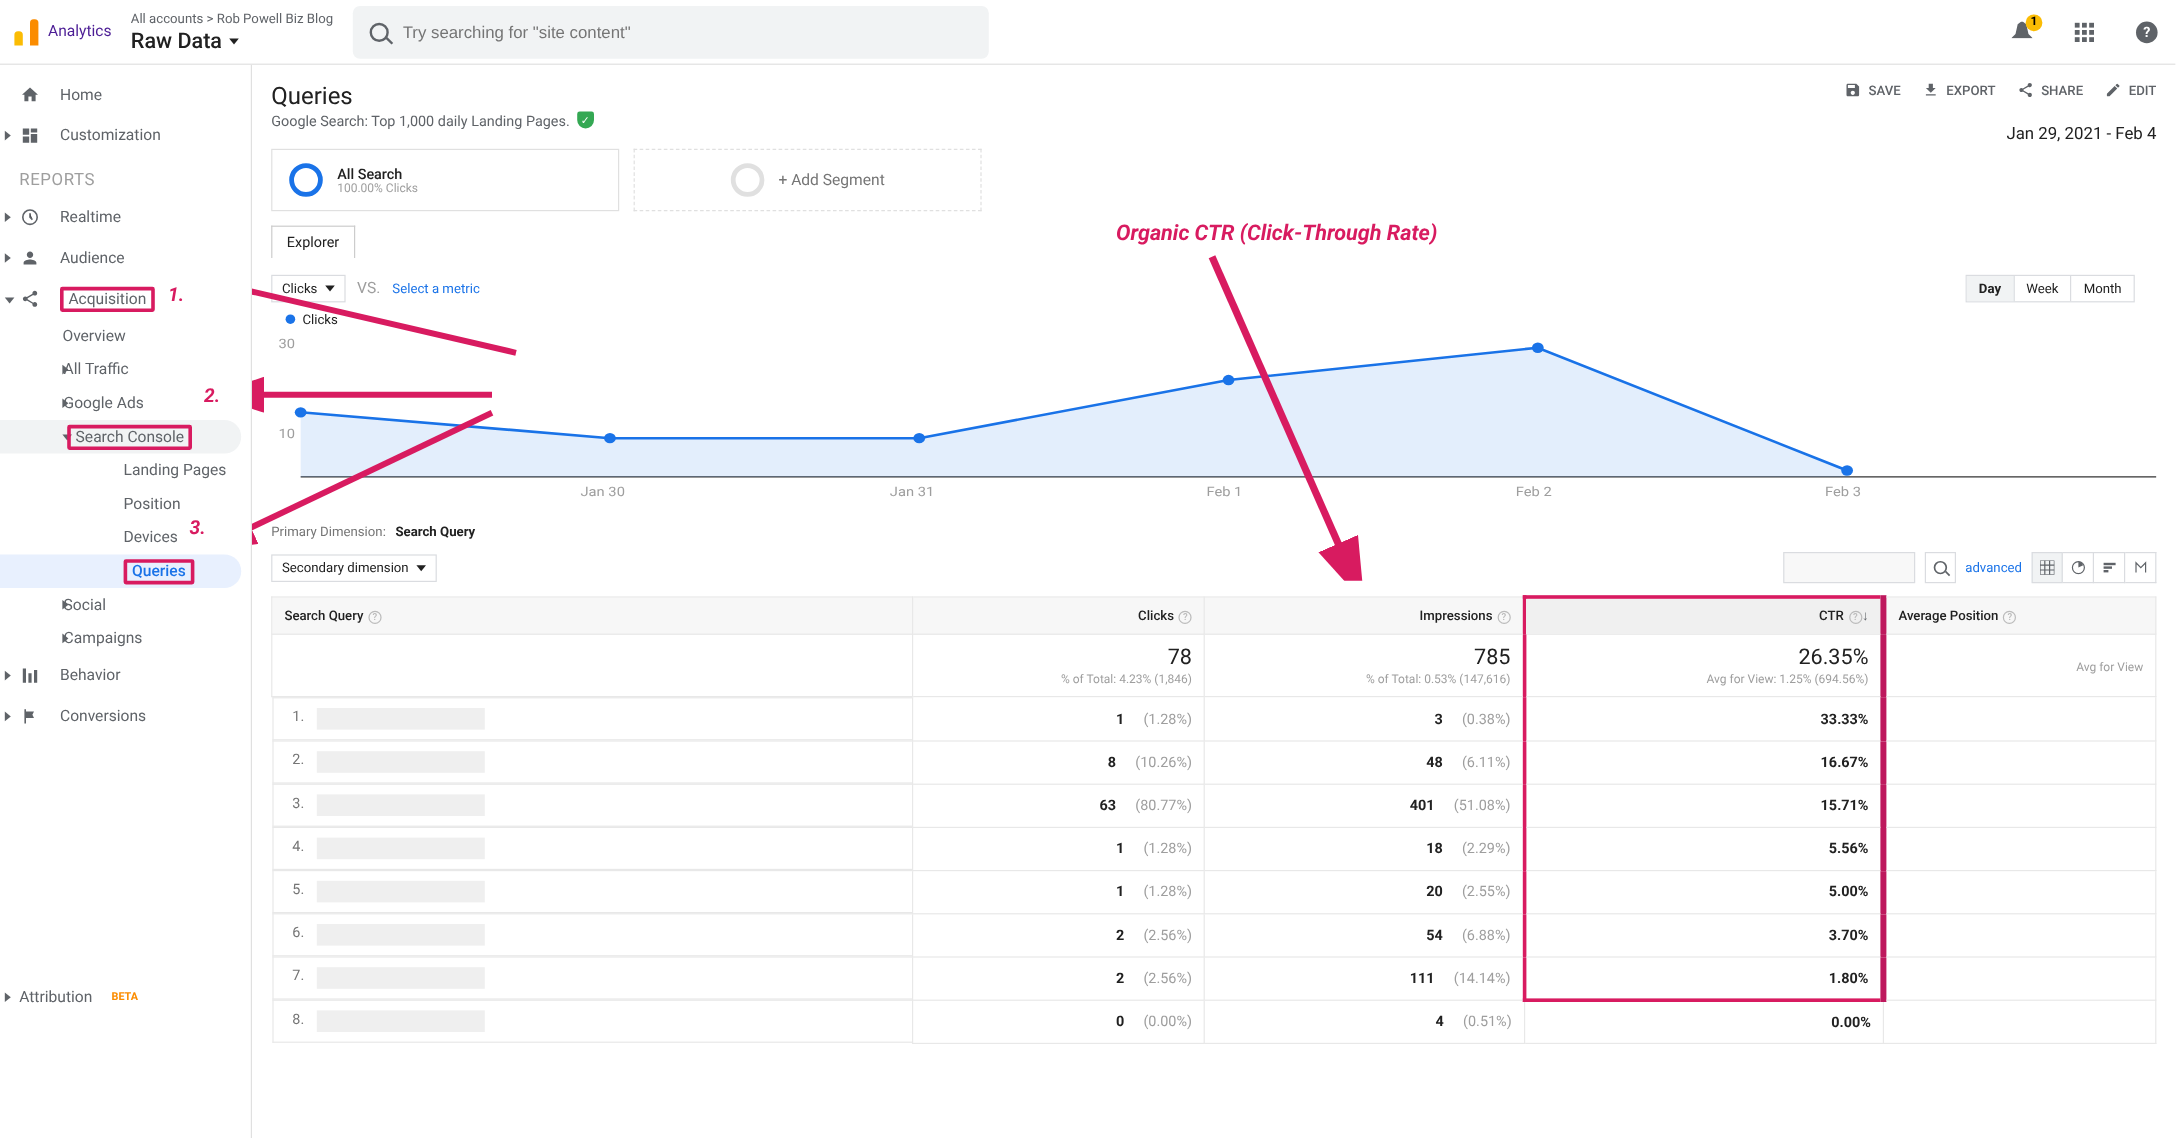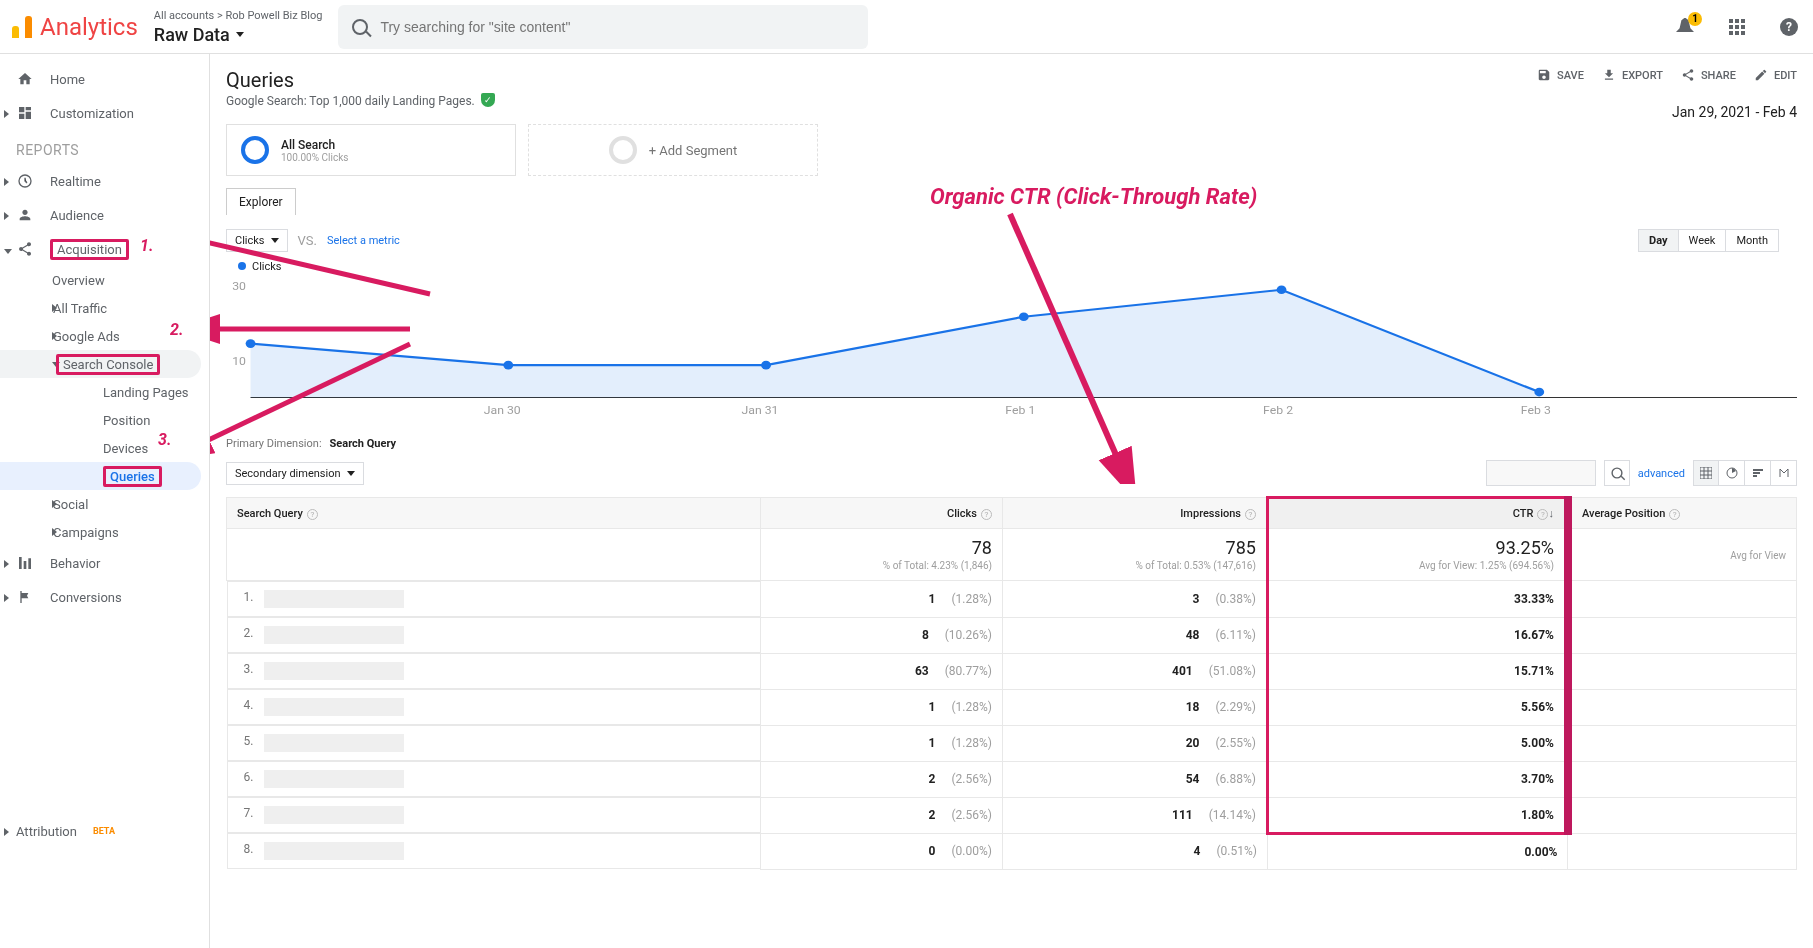--- a/index.html
+++ b/index.html
@@ -4,21 +4,21 @@
 <style>
   * { box-sizing: border-box; margin: 0; padding: 0; }
   body { font-family: Roboto, Arial, sans-serif; font-size: 13px; color: #212121; background: #fff; width: 1813px; }
 
   
   .hdr { display: flex; align-items: center; height: 54px; border-bottom: 1px solid #e0e0e0; padding: 0 12px; gap: 16px; }
   .logo { display: flex; align-items: center; gap: 8px; }
   .logo-ico { width: 20px; height: 22px; position: relative; }
   .logo-ico::before { content: ""; position: absolute; left: 0; bottom: 0; width: 7px; height: 12px; background: #fbbc04; border-radius: 3px 3px 0 0; }
   .logo-ico::after { content: ""; position: absolute; right: 0; bottom: 0; width: 7px; height: 22px; background: #fb8c00; border-radius: 3px 3px 0 0; }
-  .logo-txt { font-size: 24px; color: #ef4444; }
+  .logo-txt { font-size: 13px; color: #4c1d95; }
   .bc { font-size: 11px; color: #5f6368; }
   .bc-prop { display: flex; align-items: center; gap: 6px; font-size: 18px; font-weight: 500; margin-top: 2px; }
   .caret { display: inline-block; width: 0; height: 0; border-left: 4px solid transparent; border-right: 4px solid transparent; border-top: 5px solid #212121; }
   .search { flex: 0 0 530px; height: 44px; background: #f1f3f4; border-radius: 6px; display: flex; align-items: center; padding: 0 14px; gap: 12px; }
   .search input { border: none; background: transparent; outline: none; font-size: 14px; flex: 1; color: #5f6368; }
   .mag { width: 16px; height: 16px; border: 2px solid #5f6368; border-radius: 50%; position: relative; }
   .mag::after { content: ""; position: absolute; width: 7px; height: 2px; background: #5f6368; transform: rotate(45deg); right: -6px; bottom: -2px; }
   .hdr-spacer { flex: 1; }
   .hdr-ico { width: 24px; height: 24px; display: flex; align-items: center; justify-content: center; margin-left: 12px; }
   .bell { position: relative; width: 18px; height: 18px; }
@@ -90,27 +90,27 @@
   table { width: 100%; border-collapse: collapse; margin-top: 10px; font-size: 12px; }
   th, td { border: 1px solid #e8e8e8; padding: 8px 10px; text-align: left; }
   th { background: #f7f7f7; font-weight: 500; font-size: 11px; color: #212121; }
   th.sort { background: #f0f0f0; }
   th .q { display: inline-block; width: 11px; height: 11px; border: 1px solid #bbb; border-radius: 50%; font-size: 8px; text-align: center; line-height: 10px; color: #bbb; margin-left: 4px; }
   .r { text-align: right; }
   td.sum .big { font-size: 18px; display: block; }
   td.sum .sm { font-size: 10px; color: #9e9e9e; }
   .blur { background: #efefef; width: 140px; height: 18px; display: inline-block; }
   .pct { color: #9e9e9e; margin-left: 16px; }
-  .ctr-col { border-left: 3px solid #d81b60; border-right: 8px solid #be185d; padding-left: 11px; }
+  .ctr-col { border-left: 3px solid #d81b60; border-right: 5px solid #be185d; padding-left: 11px; }
   th.ctr-col { border-top: 3px solid #d81b60; position: relative; }
   .sort-arrow { float: right; color: #5f6368; }
 
   
   .anno { position: absolute; color: #d81b60; font-weight: 700; pointer-events: none; z-index: 10; }
-  .anno-txt { font-size: 22px; font-style: italic; }
+  .anno-txt { font-size: 18px; font-style: italic; }
   .anno-num { font-size: 16px; font-style: italic; }
   .arrow { position: absolute; z-index: 9; pointer-events: none; }
 
 </style>
 </head>
 <body>
 
 <div class="hdr">
   <div class="logo">
     <span class="logo-ico"></span>
@@ -418,21 +418,21 @@
           <th class="r"><span>Impressions</span><span class="q">?</span></th>
           <th class="r sort ctr-col"><span>CTR</span><span class="q">?</span><span class="sort-arrow">↓</span></th>
           <th><span>Average Position</span><span class="q">?</span></th>
         </tr>
       </thead>
       <tbody id="tbody">
         <tr>
           <td></td>
           <td class="r sum"><span class="big">78</span><span class="sm">% of Total: 4.23% (1,846)</span></td>
           <td class="r sum"><span class="big">785</span><span class="sm">% of Total: 0.53% (147,616)</span></td>
-          <td class="r sum ctr-col"><span class="big">93.25%</span><span class="sm">Avg for View: 1.25% (694.56%)</span></td>
+          <td class="r sum ctr-col"><span class="big">26.35%</span><span class="sm">Avg for View: 1.25% (694.56%)</span></td>
           <td class="r sum"><span class="sm">Avg for View</span></td>
         </tr>
       <tr>
             <td style="border-right:none;display:flex;gap:10px">
               <span style="width:16px;text-align:right;color:#757575">1.</span>
               <span class="blur"></span>
             </td>
             <td class="r"><b>1</b><span class="pct">(1.28%)</span></td>
             <td class="r"><b>3</b><span class="pct">(0.38%)</span></td>
             <td class="r ctr-col" style=""><b>33.33%</b></td>

